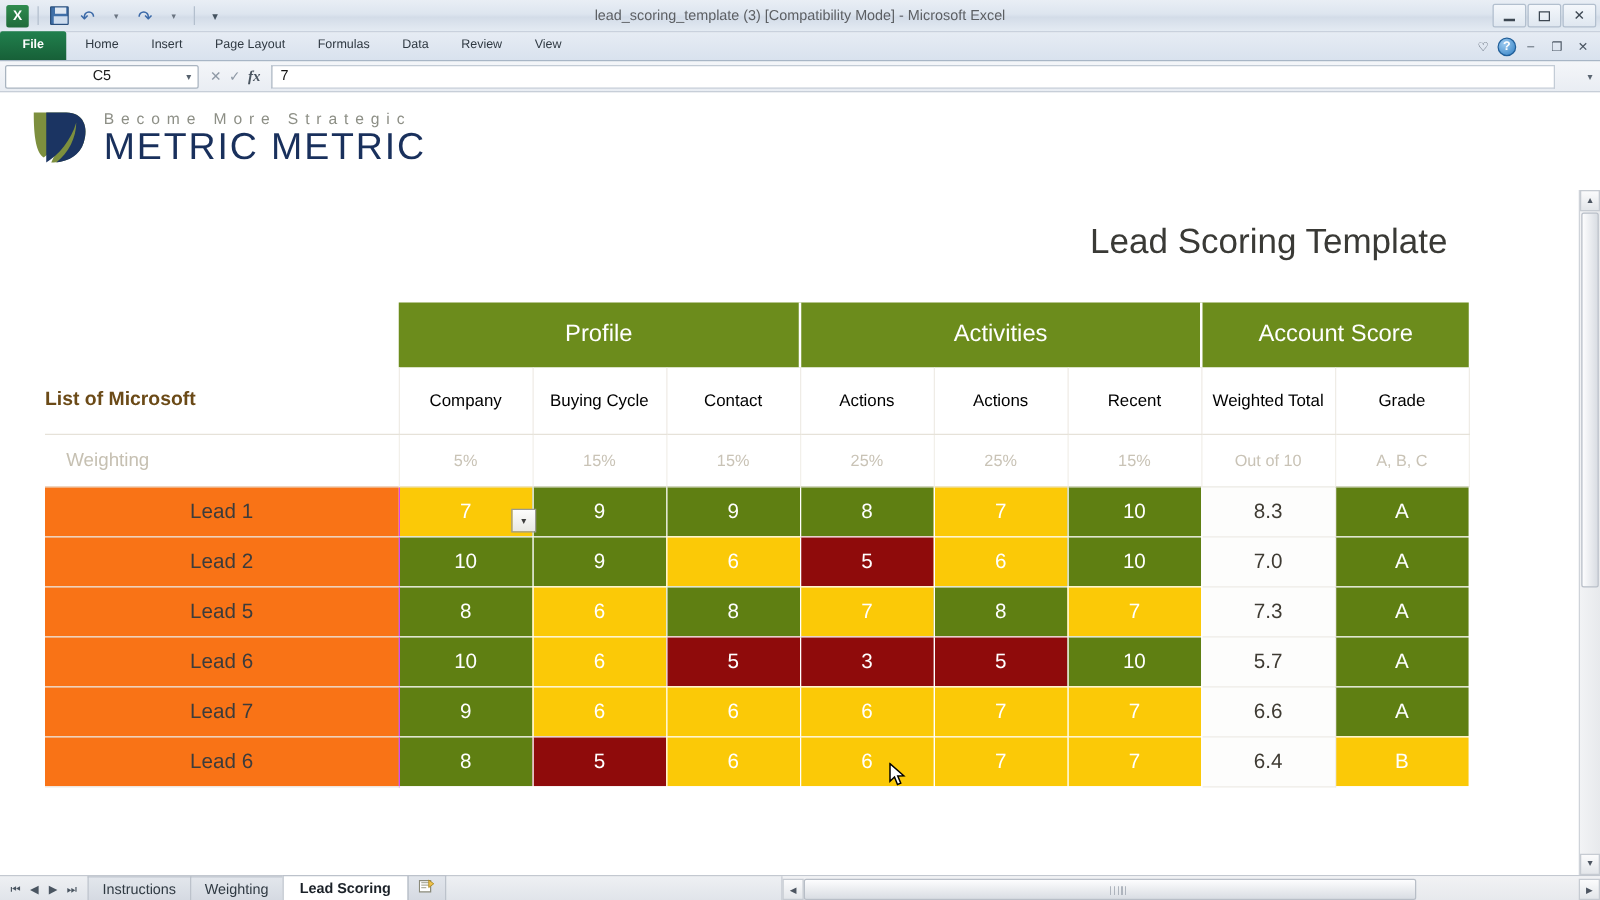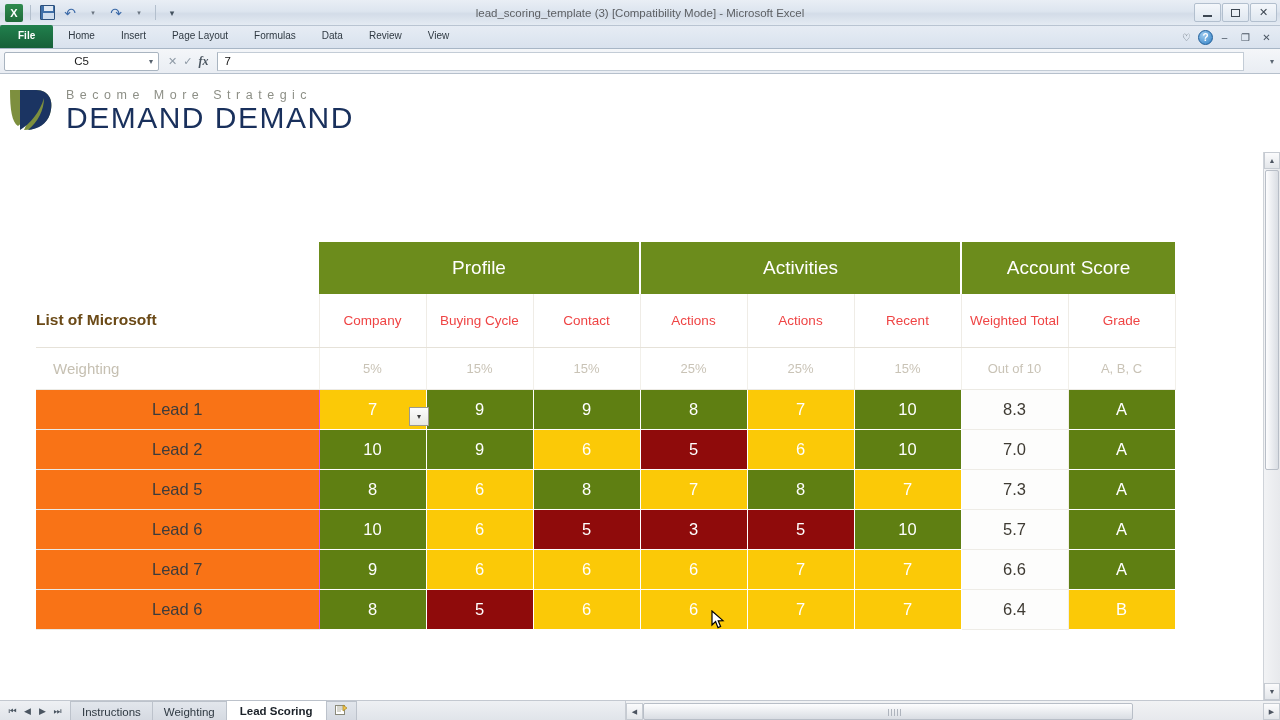--- a/index.html
+++ b/index.html
@@ -87,21 +87,21 @@
   .fx{ font:italic bold 12px "Liberation Serif", serif; color:#4a5560; }
   .fbox{
     flex:1; height:19px; background:#fff; border:1px solid #c3ccd6; border-left:1px solid #a9b4c0;
     display:flex; align-items:center; padding-left:6px; font-size:11.5px; color:#111; margin-right:20px;
   }
   .fb-expand{ width:16px; color:#5b6672; font-size:8px; text-align:center; }
 
   
   .sheetwrap{ position:relative; height:626px; background:#fff; overflow:hidden; }
 
-  .logo-row{ height:72px; display:flex; align-items:center; padding-left:6px; }
+  .logo-row{ height:72px; display:flex; align-items:center; padding-left:23px; }
   .logo-mark{ width:50px; height:48px; position:relative; flex:none; margin-right:10px; }
   .logo-words{ display:flex; flex-direction:column; }
   .tagline{
     font-size:12.5px; letter-spacing:5.5px; color:#8d8f86; margin-bottom:1px;
     font-family:"Liberation Sans", sans-serif;
   }
   .brand{
     font-size:30px; letter-spacing:1.5px; color:#19305c; line-height:1;
     font-family:"Liberation Sans", sans-serif;
   }
@@ -125,21 +125,21 @@
 
   .grpcell{
     height:52px; color:#ffffff; font-size:19px; text-align:center; vertical-align:middle;
     background:#6c8c1c; border-right:2px solid #ffffff;
   }
   .grpcell.last{ border-right:none; }
   .grp-blank{ background:#ffffff; }
 
   .hdrcell{
     height:53px; text-align:center; vertical-align:middle;
-    font-size:13.5px; color:#ef4444; background:#ffffff;
+    font-size:13.5px; color:#000000; background:#ffffff;
     border-bottom:1px solid #e6e2d9; border-right:1px solid #efece6;
   }
   .acct-title{
     text-align:left; padding-left:17px; font-size:15.5px; color:#6b4a17; font-weight:bold;
     border-right:1px solid #efece6; border-bottom:1px solid #e6e2d9;
     vertical-align:middle; height:53px; background:#fff;
   }
   .wtrow td{
     height:42px; text-align:center; vertical-align:middle;
     font-size:13px; color:#c9c3b6; background:#ffffff;
@@ -308,24 +308,25 @@
 
   <div class="logo-row">
     <div class="logo-mark">
       <svg width="50" height="48" viewBox="0 0 50 48">
         <path d="M4 4 H30 C44 4 48 16 44 28 C40 40 28 44 18 44 C22 34 30 26 34 14 C30 22 20 34 12 40 C6 36 4 24 4 4 Z" fill="#7d8f3e"></path>
         <path d="M14 4 H30 C44 4 48 16 44 28 C41 38 32 43 22 44 C32 36 38 24 38 12 C34 26 24 38 14 44 Z" fill="#1b3462"></path>
       </svg>
     </div>
     <div class="logo-words">
       <div class="tagline">Become More Strategic</div>
-      <div class="brand">DEMAND DEMAND</div>
+      <div class="brand">METRIC METRIC</div>
     </div>
   </div>
 
+  <div class="doc-title">Lead Scoring Template</div>
 
   <table class="lead">
     <colgroup>
       <col class="c-acct">
         <col class="c-score">
         <col class="c-score">
         <col class="c-score">
       <col class="c-score">
         <col class="c-score">
         <col class="c-score">

